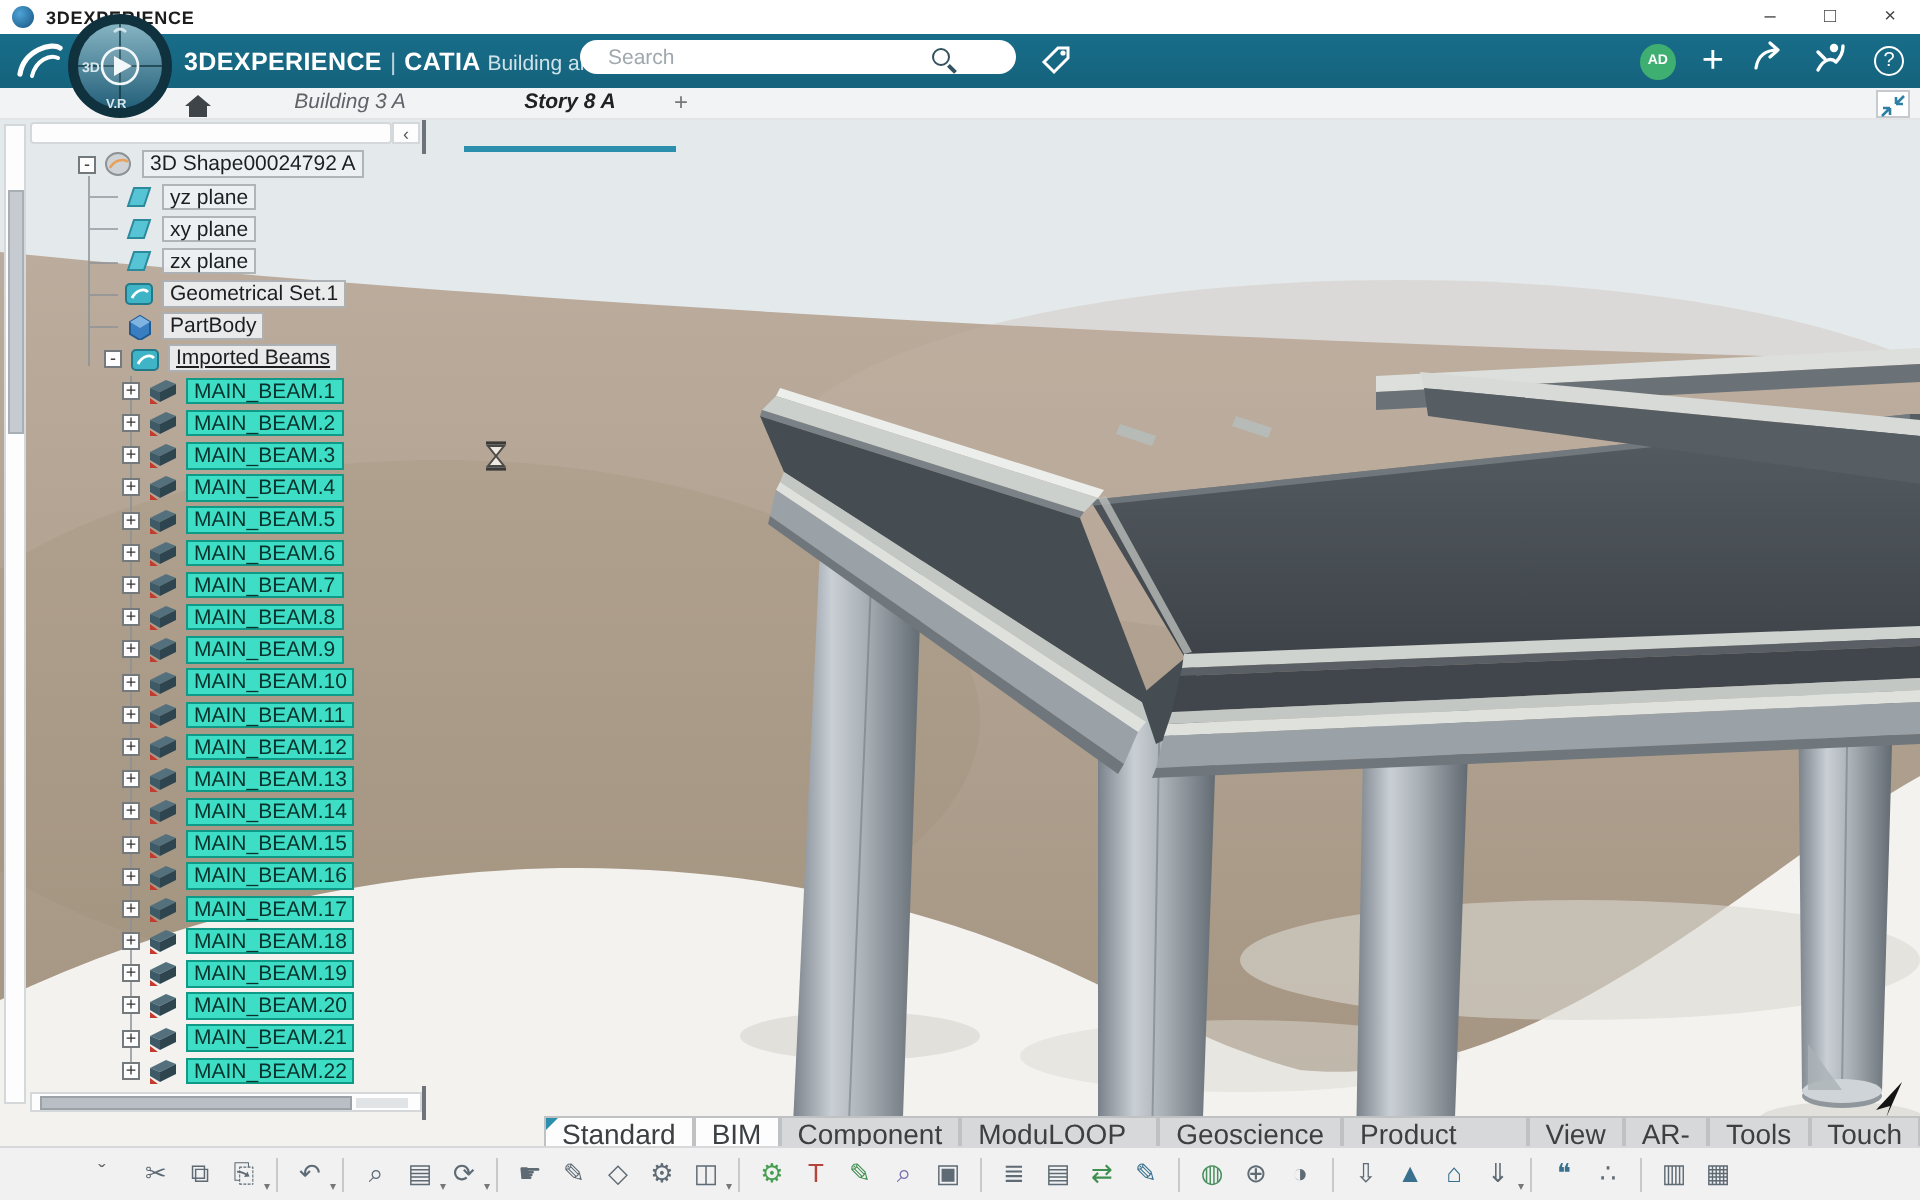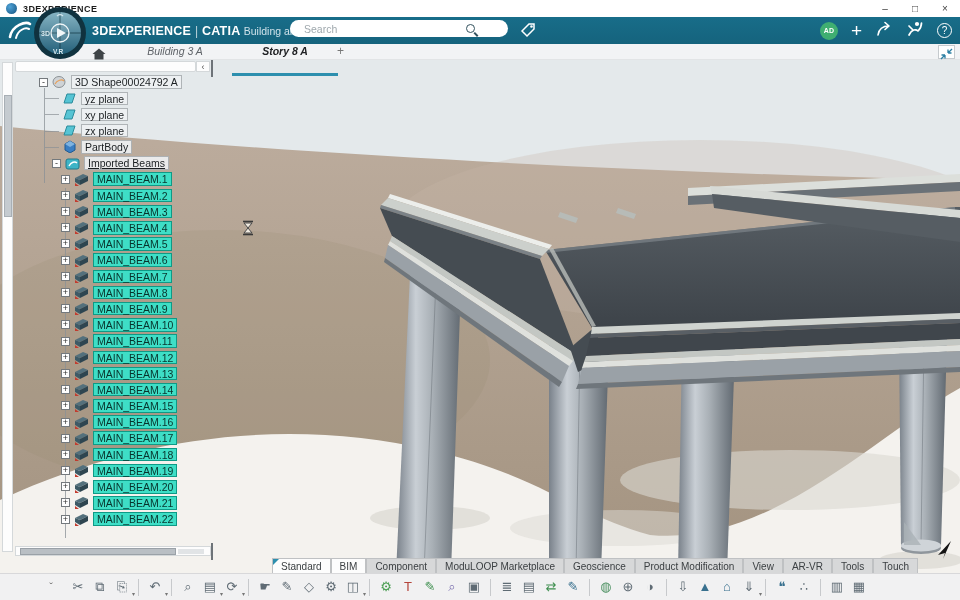--- a/index.html
+++ b/index.html
@@ -67,21 +67,21 @@
   #vsb-thumb { left:3.5px; top:95px; width:8px; height:122px; background:#c5cbd0; border:1px solid #a8afb5; position:absolute; z-index:5; }
   #hsb-top { left:15px; top:61px; width:181px; height:11px; border-radius:2px; }
   #hsb-top-btn { left:196px; top:61px; width:14px; height:11px; text-align:center; font-size:9px; line-height:10px; color:#555; }
   #hsb-bot { left:15px; top:546px; width:196px; height:10px; }
   #hsb-bot-thumb { left:20px; top:547.5px; width:156px; height:7px; background:#b9bfc4; border:1px solid #9aa1a7; position:absolute; z-index:5; }
   #hsb-bot-thumb2 { left:178px; top:548.5px; width:26px; height:5px; background:#e1e4e6; position:absolute; z-index:5; }
   .panel-edge { position:absolute; left:211px; width:2px; background:#6d7378; z-index:5; }
 
   
   #wtabs { position:absolute; left:272px; top:558px; display:flex; z-index:12; }
-  .wtab { background:#d7d8d9; border:1px solid #bfc1c3; border-bottom:none; color:#3c4043; font-size:10px; padding:2px 8px 1px; position:relative; line-height:12px; }
+  .wtab { background:#d7d8d9; border:1px solid #bfc1c3; border-bottom:none; color:#3c4043; font-size:14px; padding:2px 8px 1px; position:relative; line-height:12px; }
   .wtab.active { background:#fdfdfd; }
   .wtab.fold::before { content:""; position:absolute; left:0; top:0; border-left:6px solid #2d8fae; border-bottom:6px solid transparent; }
 
   
   #toolbar { position:absolute; left:0; top:573px; width:960px; height:27px; background:#f1f1f2; border-top:1px solid #d8d8da; display:flex; align-items:center; z-index:12; }
   #tb-exp { margin:0 10px 0 44px; font-size:11px; color:#666; width:14px; text-align:center; }
   #tb-icons { display:flex; align-items:center; gap:2px; }
   .tb-icon { width:20px; text-align:center; font-size:13px; color:#5f6b74; position:relative; line-height:22px; }
   .tb-icon.caret::after { content:"▾"; font-size:6px; color:#777; position:absolute; bottom:1px; right:-3px; line-height:6px; }
   .tb-divider { width:1px; height:17px; background:#c7c9cc; margin:0 4px; }
@@ -196,20 +196,27 @@
       <span class="ticon"><svg width="15" height="13">
             <polygon points="2,11 5,2 13,2 10,11" fill="#56c4d4" stroke="#2b8b9b"></polygon>
           </svg></span>
       <span class="tlabel">xy plane</span>
     </div>
     <div class="trow lvl1">
       <span class="ticon"><svg width="15" height="13">
             <polygon points="2,11 5,2 13,2 10,11" fill="#56c4d4" stroke="#2b8b9b"></polygon>
           </svg></span>
       <span class="tlabel">zx plane</span>
+    </div>
+    <div class="trow lvl1">
+      <span class="ticon"><svg width="15" height="13">
+            <rect x="1" y="2" width="13" height="10" rx="2" fill="#3fb4c6" stroke="#23798a"></rect>
+            <path d="M4,9 C6,5 10,4 12,6" stroke="#fff" fill="none" stroke-width="1.4"></path>
+          </svg></span>
+      <span class="tlabel">Geometrical Set.1</span>
     </div>
     <div class="trow lvl1">
       <span class="ticon"><svg width="15" height="13">
             <polygon points="3,4 8,1 13,4 13,10 8,13 3,10" fill="#3a7ec2" stroke="#205a92"></polygon>
             <polygon points="3,4 8,7 13,4 8,1" fill="#7fb3e0"></polygon>
           </svg></span>
       <span class="tlabel">PartBody</span>
     </div>
     <div class="trow lvl1x underlined">
       <span class="expander">-</span>

